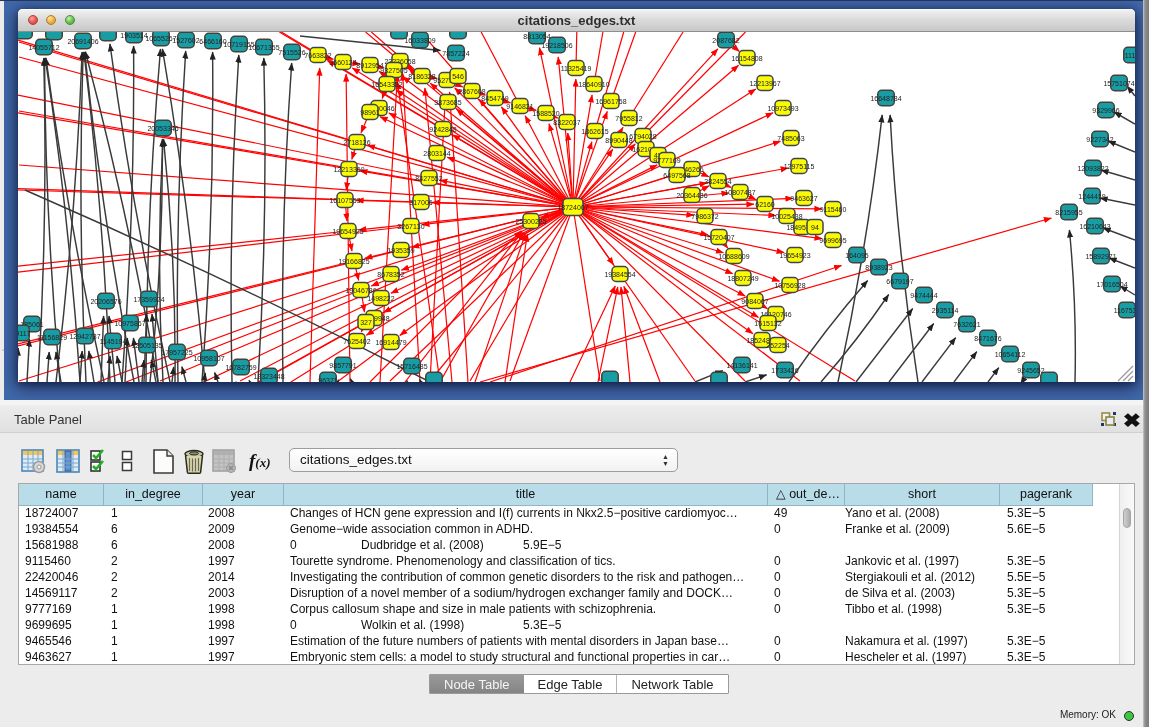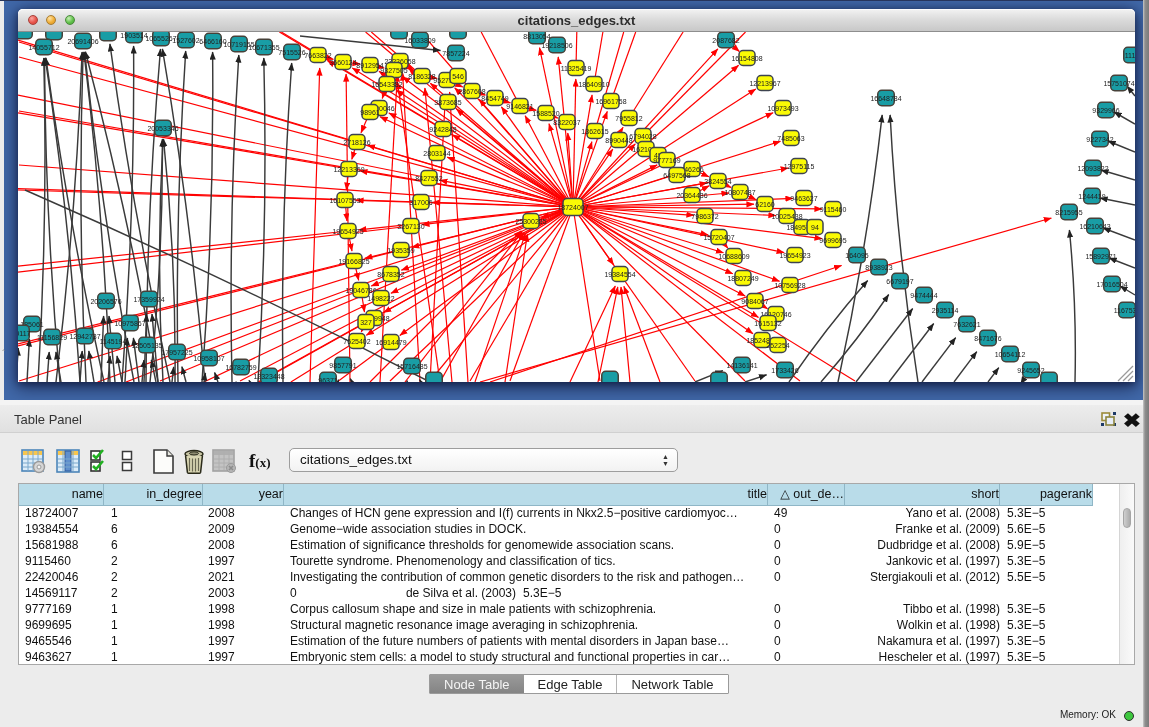--- a/index.html
+++ b/index.html
@@ -30,29 +30,29 @@
 #pclose{position:absolute;right:9px;top:4px;font-size:19px;font-weight:bold;color:#111;transform:scaleX(1.15)}
 #toolbar{position:absolute;left:0;top:33px;width:1149px;height:48px;background:#ececec}
 .ic{position:absolute;top:16px}
 #combo{position:absolute;left:289px;top:48px;width:389px;height:24px;background:linear-gradient(#ffffff,#f2f2f2);
  border:1px solid #9d9d9d;border-radius:5px;font-size:13.5px;color:#111;line-height:22px;padding-left:10px}
 #combo .ar{position:absolute;right:8px;top:4px;font-size:7px;color:#333;line-height:7px;text-align:center}
 
 #tbl{position:absolute;left:18px;top:83px;width:1117px;height:182px;background:#fff;border:1px solid #a8a8a8;overflow:hidden}
 #thead{position:absolute;left:0;top:0;height:22px;width:1074px;display:flex}
 #thead div{background:#b9dce9;border-right:1px solid #8fb6c6;border-bottom:1px solid #8fb6c6;
- font-size:12.5px;color:#111;text-align:right;line-height:21px;height:22px}
+ font-size:12.5px;color:#111;text-align:center;line-height:21px;height:22px}
 .h0{width:85px}.h1{width:99px}.h2{width:81px}.h3{width:484px}.h4{width:77px;text-align:left;padding-left:4px}
 .h5{width:155px}.h6{width:93px}
 #tbody{position:absolute;left:0;top:22px;width:1074px}
 .tr{display:flex;height:16px;font-size:12px;color:#111;white-space:nowrap}
 .tr div{overflow:hidden}
 .c0{width:85px;padding-left:6px}.c1{width:99px;padding-left:7px}.c2{width:81px;padding-left:5px}
 .c3{width:484px;padding-left:6px}.c4{width:77px;padding-left:6px}
-.c5{width:155px;text-align:right}.c6{width:93px;padding-left:7px}
+.c5{width:155px;text-align:left}.c6{width:93px;padding-left:7px}
 #vsb{position:absolute;right:0;top:0;width:15px;height:180px;background:linear-gradient(to right,#efefef,#fafafa);border-left:1px solid #d5d5d5}
 #vsb .th{position:absolute;left:3px;top:24px;width:8px;height:20px;border-radius:4px;
  background:linear-gradient(to right,#cfcfcf,#ababab);border:1px solid #a5a5a5}
 
 #tabs{position:absolute;left:429px;top:274px;height:20px;display:flex;border:1px solid #9a9a9a;border-radius:1px;overflow:hidden;background:#fff}
 #tabs div{font-size:13px;line-height:19px;padding:0 14px;color:#222}
 #tabs .sel{background:linear-gradient(#9a9a9a,#848484);color:#f5f5f5}
 #tabs .sep{width:1px;padding:0;background:#b5b5b5}
 #status{position:absolute;right:0;bottom:0;height:24px;width:300px}
 #status .mt{position:absolute;right:33px;top:6px;font-size:10px;color:#222}
@@ -671,21 +671,21 @@
     <path d="M2.6 7 L4.4 23.4 a1 1 0 0 0 1 .8 h11.2 a1 1 0 0 0 1-.8 L19.4 7" fill="#d8d5b2" stroke="#2a2a1a" stroke-width="1.5"></path>
     <path d="M6.5 9v13 M9.5 9.5v13 M12.5 9.5v13 M15.5 9v13" stroke="#6a6852" stroke-width="1.2"></path>
    </svg>
    <svg class="ic icon" style="left:212px" width="24" height="24" viewBox="0 0 24 24">
     <rect x="1" y="1" width="21" height="21" fill="#c3c3c3" stroke="#a2a2a2" stroke-width="1.6"></rect>
     <rect x="2" y="2" width="19" height="4" fill="#b0b0b0"></rect>
     <path d="M7 2V21 M12 2V21 M17 2V21 M2 10h19 M2 14h19 M2 18h19" stroke="#aeaeae" stroke-width="1"></path>
     <circle cx="19" cy="19" r="4.5" fill="#b5b5b5" stroke="#9a9a9a"></circle>
     <path d="M17 17l4 4 M21 17l-4 4" stroke="#8c8c8c" stroke-width="1.6"></path>
    </svg>
-   <div class="ic" style="left:249px;top:17px;font-family:'Liberation Serif',serif;font-size:19px;font-weight:bold;color:#111">f<span style="font-size:13px">(x)</span></div>
+   <div class="ic" style="left:249px;top:17px;font-family:'Liberation Serif',serif;font-size:19px;font-style:italic;font-weight:bold;color:#111">f<span style="font-size:13px">(x)</span></div>
    <div id="combo" style="top:15px">citations_edges.txt
      <div class="ar">▲<br>▼</div>
    </div>
   </div>
   <div id="tbl">
    <div id="thead">
     <div class="h0">name</div>
           <div class="h1">in_degree</div>
           <div class="h2">year</div>
     <div class="h3">title</div>
@@ -700,74 +700,73 @@
             <div class="c2">2008</div>
             <div class="c3">Changes of HCN gene expression and I(f) currents in Nkx2.5−positive cardiomyoc…</div>
             <div class="c4">49</div>
             <div class="c5">Yano et al. (2008)</div>
             <div class="c6">5.3E−5</div>
           </div>
 <div class="tr">
             <div class="c0">19384554</div>
             <div class="c1">6</div>
             <div class="c2">2009</div>
-            <div class="c3">Genome−wide association studies in DOCK.</div>
+            <div class="c3">Genome−wide association common in ADHD.</div>
             <div class="c4">0</div>
             <div class="c5">Franke et al. (2009)</div>
             <div class="c6">5.6E−5</div>
           </div>
 <div class="tr">
             <div class="c0">15681988</div>
             <div class="c1">6</div>
             <div class="c2">2008</div>
-            <div class="c3">Estimation of significance thresholds for genomewide association scans.</div>
             <div class="c4">0</div>
             <div class="c5">Dudbridge et al. (2008)</div>
             <div class="c6">5.9E−5</div>
           </div>
 <div class="tr">
             <div class="c0">9115460</div>
             <div class="c1">2</div>
             <div class="c2">1997</div>
             <div class="c3">Tourette syndrome. Phenomenology and classification of tics.</div>
             <div class="c4">0</div>
             <div class="c5">Jankovic et al. (1997)</div>
             <div class="c6">5.3E−5</div>
           </div>
 <div class="tr">
             <div class="c0">22420046</div>
             <div class="c1">2</div>
-            <div class="c2">2021</div>
+            <div class="c2">2014</div>
             <div class="c3">Investigating the contribution of common genetic disorders to the risk and pathogen…</div>
             <div class="c4">0</div>
             <div class="c5">Stergiakouli et al. (2012)</div>
             <div class="c6">5.5E−5</div>
           </div>
 <div class="tr">
             <div class="c0">14569117</div>
             <div class="c1">2</div>
             <div class="c2">2003</div>
+            <div class="c3">Disruption of a novel member of a sodium/hydrogen exchanger family and DOCK…</div>
             <div class="c4">0</div>
             <div class="c5">de Silva et al. (2003)</div>
             <div class="c6">5.3E−5</div>
           </div>
 <div class="tr">
             <div class="c0">9777169</div>
             <div class="c1">1</div>
             <div class="c2">1998</div>
             <div class="c3">Corpus callosum shape and size in male patients with schizophrenia.</div>
             <div class="c4">0</div>
             <div class="c5">Tibbo et al. (1998)</div>
             <div class="c6">5.3E−5</div>
           </div>
 <div class="tr">
             <div class="c0">9699695</div>
             <div class="c1">1</div>
             <div class="c2">1998</div>
-            <div class="c3">Structural magnetic resonance image averaging in schizophrenia.</div>
             <div class="c4">0</div>
             <div class="c5">Wolkin et al. (1998)</div>
             <div class="c6">5.3E−5</div>
           </div>
 <div class="tr">
             <div class="c0">9465546</div>
             <div class="c1">1</div>
             <div class="c2">1997</div>
             <div class="c3">Estimation of the future numbers of patients with mental disorders in Japan base…</div>
             <div class="c4">0</div>

